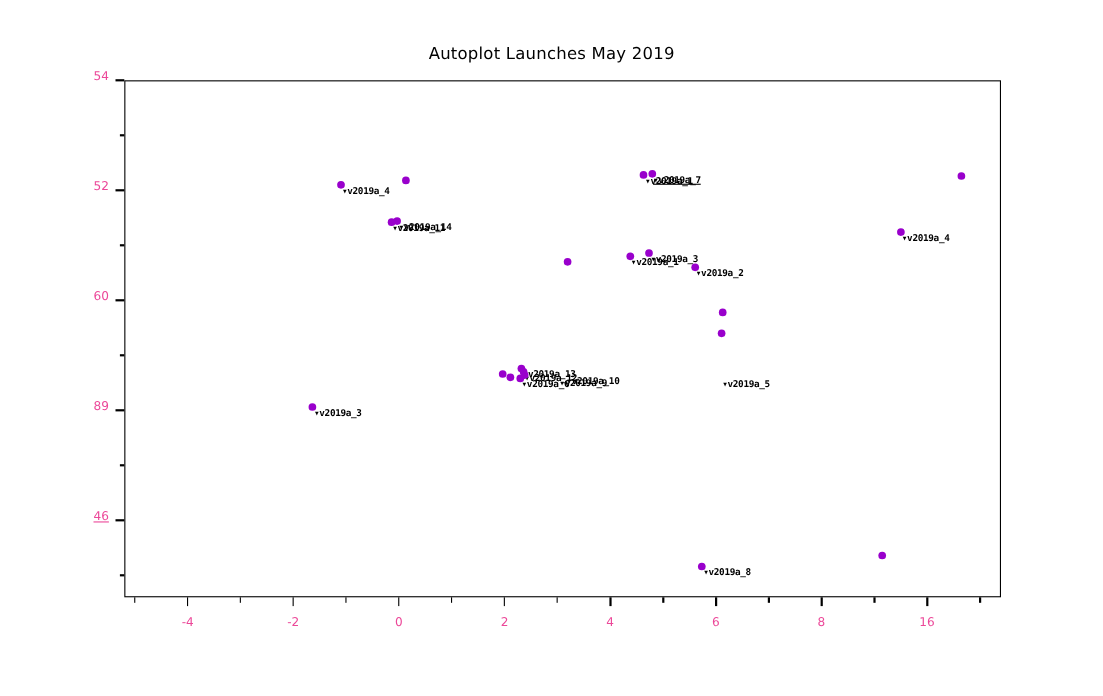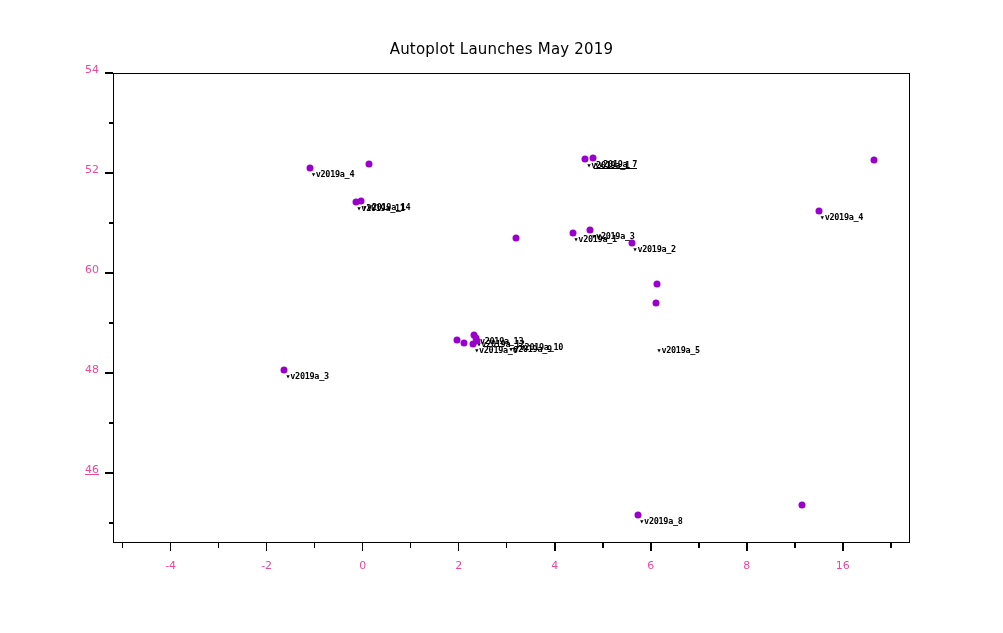--- a/index.html
+++ b/index.html
@@ -193,21 +193,21 @@
     <div class="tickmark" style="left: 313.851px; top: 543px; width: 1.6px; height: 4.5px;"></div>
     <div class="tickmark" style="left: 409.875px; top: 543px; width: 1.6px; height: 4.5px;"></div>
     <div class="tickmark" style="left: 505.899px; top: 543px; width: 1.6px; height: 4.5px;"></div>
     <div class="tickmark" style="left: 601.923px; top: 543px; width: 1.6px; height: 4.5px;"></div>
     <div class="tickmark" style="left: 697.947px; top: 543px; width: 1.6px; height: 4.5px;"></div>
     <div class="tickmark" style="left: 793.971px; top: 543px; width: 1.6px; height: 4.5px;"></div>
     <div class="tickmark" style="left: 889.995px; top: 543px; width: 1.6px; height: 4.5px;"></div>
     <div class="tickmark" style="left: 105px; top: 472.2px; width: 8px; height: 1.6px;"></div>
     <div class="tick-lbl ytick-lbl" style="left: 57px; top: 463px; width: 42px; text-decoration: underline;">46</div>
     <div class="tickmark" style="left: 105px; top: 372.2px; width: 8px; height: 1.6px;"></div>
-    <div class="tick-lbl ytick-lbl" style="left: 57px; top: 363px; width: 42px;">48</div>
+    <div class="tick-lbl ytick-lbl" style="left: 57px; top: 363px; width: 42px;">89</div>
     <div class="tickmark" style="left: 105px; top: 272.2px; width: 8px; height: 1.6px;"></div>
     <div class="tick-lbl ytick-lbl" style="left: 57px; top: 263px; width: 42px;">60</div>
     <div class="tickmark" style="left: 105px; top: 172.2px; width: 8px; height: 1.6px;"></div>
     <div class="tick-lbl ytick-lbl" style="left: 57px; top: 163px; width: 42px;">52</div>
     <div class="tickmark" style="left: 105px; top: 72.2px; width: 8px; height: 1.6px;"></div>
     <div class="tick-lbl ytick-lbl" style="left: 57px; top: 63px; width: 42px;">54</div>
     <div class="tickmark" style="left: 108.5px; top: 522.2px; width: 4.5px; height: 1.6px;"></div>
     <div class="tickmark" style="left: 108.5px; top: 422.2px; width: 4.5px; height: 1.6px;"></div>
     <div class="tickmark" style="left: 108.5px; top: 322.2px; width: 4.5px; height: 1.6px;"></div>
     <div class="tickmark" style="left: 108.5px; top: 222.2px; width: 4.5px; height: 1.6px;"></div>

